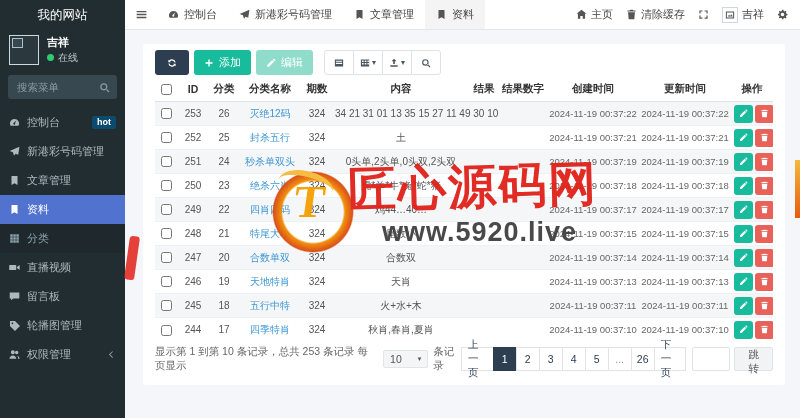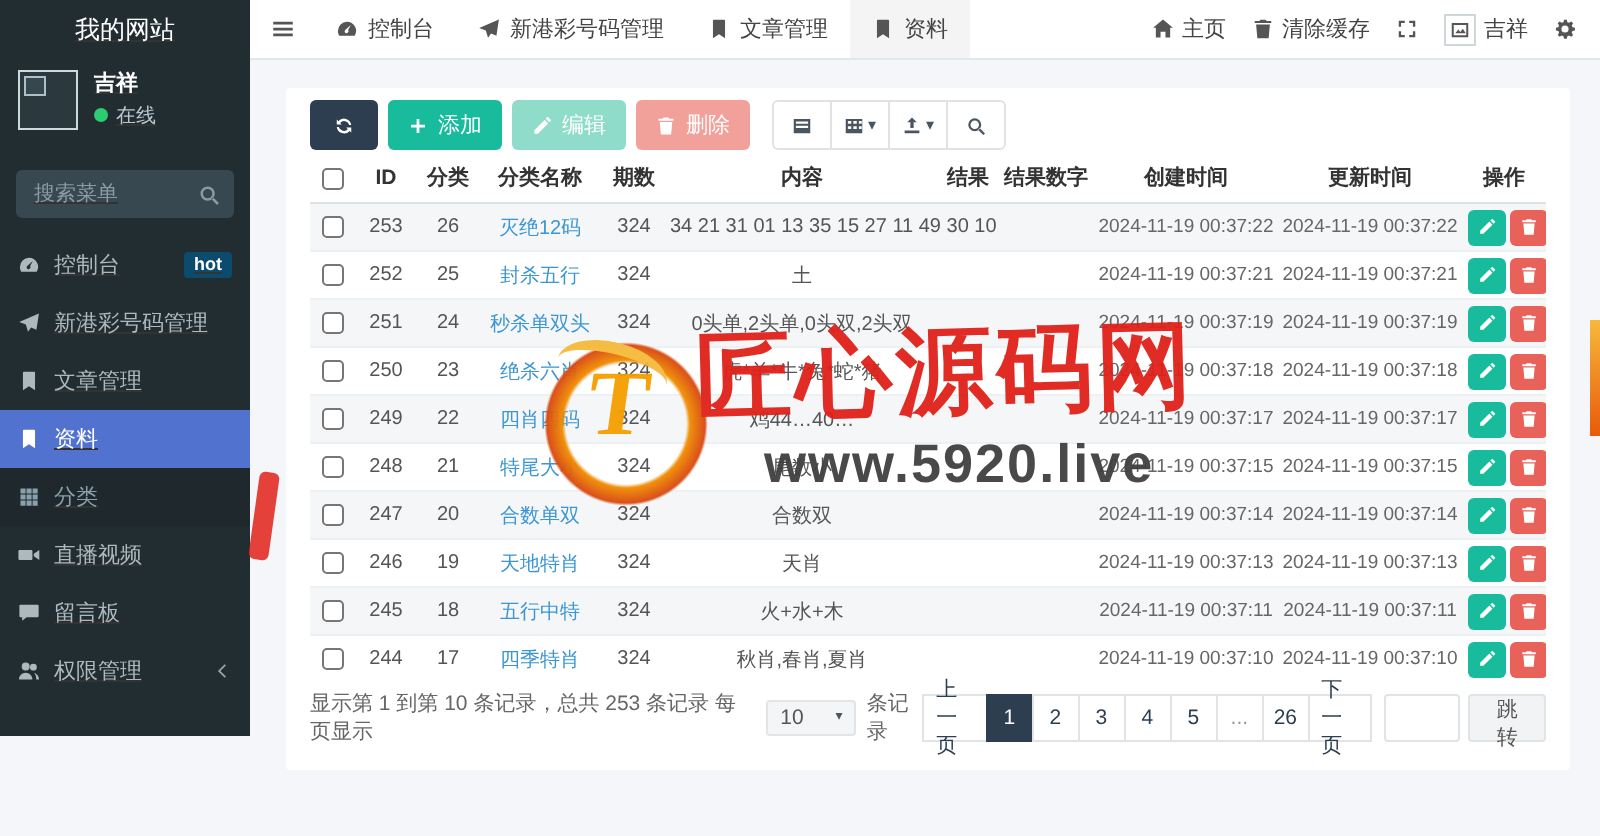--- a/index.html
+++ b/index.html
@@ -1,29 +1,29 @@
 <!DOCTYPE html>
 <html><head>
 <meta charset="utf-8">
 <style>
   html,body{margin:0;padding:0;width:800px;height:418px;overflow:hidden;background:#f4f6f9;
     font-family:"Liberation Sans","DejaVu Sans",sans-serif;font-size:12px;color:#333;}
   *{box-sizing:border-box;}
   svg{display:block;}
 
   
-  .sidebar{position:absolute;left:0;top:0;width:125px;height:368px;background:#222d32;z-index:5;text-decoration:underline;}
+  .sidebar{position:absolute;left:0;top:0;width:125px;height:418px;background:#222d32;z-index:5;}
   .brand{height:30px;line-height:30px;text-align:center;color:#fff;font-size:12.5px;}
   .uinfo{display:flex;align-items:center;gap:8px;padding:5px 9px 8px;}
   .uava{width:30px;height:30px;border:1px solid #cfd8dc;background:#2b383e;position:relative;flex:none;}
   .uava::before{content:"";position:absolute;left:2px;top:2px;width:9px;height:8px;border:1px solid #b0bec5;background:#37474f;}
   .uname{color:#fff;font-size:11px;font-weight:bold;line-height:1.4;}
   .ustat{display:flex;align-items:center;gap:4px;color:#b9c7ce;font-size:10px;}
   .dot{width:7px;height:7px;border-radius:50%;background:#2ecc71;}
-  .ssearch{margin:12px 8px 9px;height:24px;background:#374850;border-radius:3px;display:flex;align-items:center;padding:0 7px;gap:5px;}
+  .ssearch{margin:2px 8px 9px;height:24px;background:#374850;border-radius:3px;display:flex;align-items:center;padding:0 7px;gap:5px;}
   .ssearch input{flex:1;min-width:10px;background:none;border:none;color:#cfd8dc;font-size:10.5px;outline:none;}
   .ssearch input::placeholder{color:#8a9ba3;}
   .ssearch .icn{color:#8a9ba3;}
   .icn svg{width:11px;height:11px;}
   .sitem{height:29px;display:flex;align-items:center;gap:7px;padding:0 9px;color:#aeb9bf;font-size:11px;cursor:pointer;white-space:nowrap;}
   .sitem .lbl{flex:1;overflow:hidden;}
   .sitem.parent{background:#1c2428;color:#fff;}
   .sitem.sub:not(.active){background:#1f282d;color:#8aa0ab;}
   .sitem.active{background:#5272d0;color:#fff;}
   .hot{background:#0c4a6e;color:#fff;font-size:9px;line-height:1;padding:2px 5px;border-radius:2px;font-weight:bold;}
@@ -173,20 +173,28 @@
         <span class="icn">
           <svg viewBox="0 0 16 16" fill="currentColor" fill-rule="evenodd">
             <path d="M1.6 2h12.8c.3 0 .6.3.6.6v7.8c0 .3-.3.6-.6.6H6.3L3 13.6V11H1.6a.6.6 0 0 1-.6-.6V2.6c0-.3.3-.6.6-.6z"></path>
           </svg>
         </span>
         <span class="lbl">留言板</span>
       </div>
       <div class="sitem">
         <span class="icn">
           <svg viewBox="0 0 16 16" fill="currentColor" fill-rule="evenodd">
+            <path d="M8.7 1.4H2.2a.8.8 0 0 0-.8.8v6.5l7.3 7.3 7.3-7.3zM4.9 6.1a1.3 1.3 0 1 1 0-2.6 1.3 1.3 0 0 1 0 2.6z"></path>
+          </svg>
+        </span>
+        <span class="lbl">轮播图管理</span>
+      </div>
+      <div class="sitem">
+        <span class="icn">
+          <svg viewBox="0 0 16 16" fill="currentColor" fill-rule="evenodd">
             <path d="M5.6 7.6a2.9 2.9 0 1 0 0-5.8 2.9 2.9 0 0 0 0 5.8zM.7 14.2c0-2.7 2.2-4.9 4.9-4.9s4.9 2.2 4.9 4.9zM11.2 7.7a2.5 2.5 0 1 0 0-5 2.5 2.5 0 0 0 0 5zM15.3 14.2c0-2.3-1.6-4.2-3.7-4.7 1 .9 1.6 2.2 1.6 3.6v1.1z"></path>
           </svg>
         </span>
         <span class="lbl">权限管理</span>
         <span class="chev">
           <svg viewBox="0 0 16 16" fill="currentColor" fill-rule="evenodd">
             <path d="M10.6 3.1L5.7 8l4.9 4.9-1.1 1.1-6-6 6-6z"></path>
           </svg>
         </span>
       </div>
@@ -297,28 +305,20 @@
           </span>
           <span>添加</span>
         </button>
       <button class="btn b-edit">
           <span class="icn">
             <svg viewBox="0 0 16 16" fill="currentColor" fill-rule="evenodd">
               <path d="M1.9 11.3L10.1 3.1l2.8 2.8-8.2 8.2H1.9zM11 2.2L12.6.6l2.8 2.8-1.6 1.6z"></path>
             </svg>
           </span>
           <span>编辑</span>
-        </button>
-      <button class="btn b-del">
-          <span class="icn">
-            <svg viewBox="0 0 16 16" fill="currentColor" fill-rule="evenodd">
-              <path d="M6.1 1.2h3.8l.8.9h3.3v1.6H2V2.1h3.3zM3 4.8h10l-.9 10H3.9z"></path>
-            </svg>
-          </span>
-          <span>删除</span>
         </button>
       <div class="bgroup">
         <span class="gbtn">
             <span class="icn">
               <svg viewBox="0 0 16 16" fill="currentColor" fill-rule="evenodd">
                 <path d="M1.4 2.3h13.2v11.4H1.4zm1.7 2v1.8h9.8V4.3zm0 3.4v1.8h9.8V7.7z"></path>
               </svg>
             </span>
           </span>
         <span class="gbtn">

